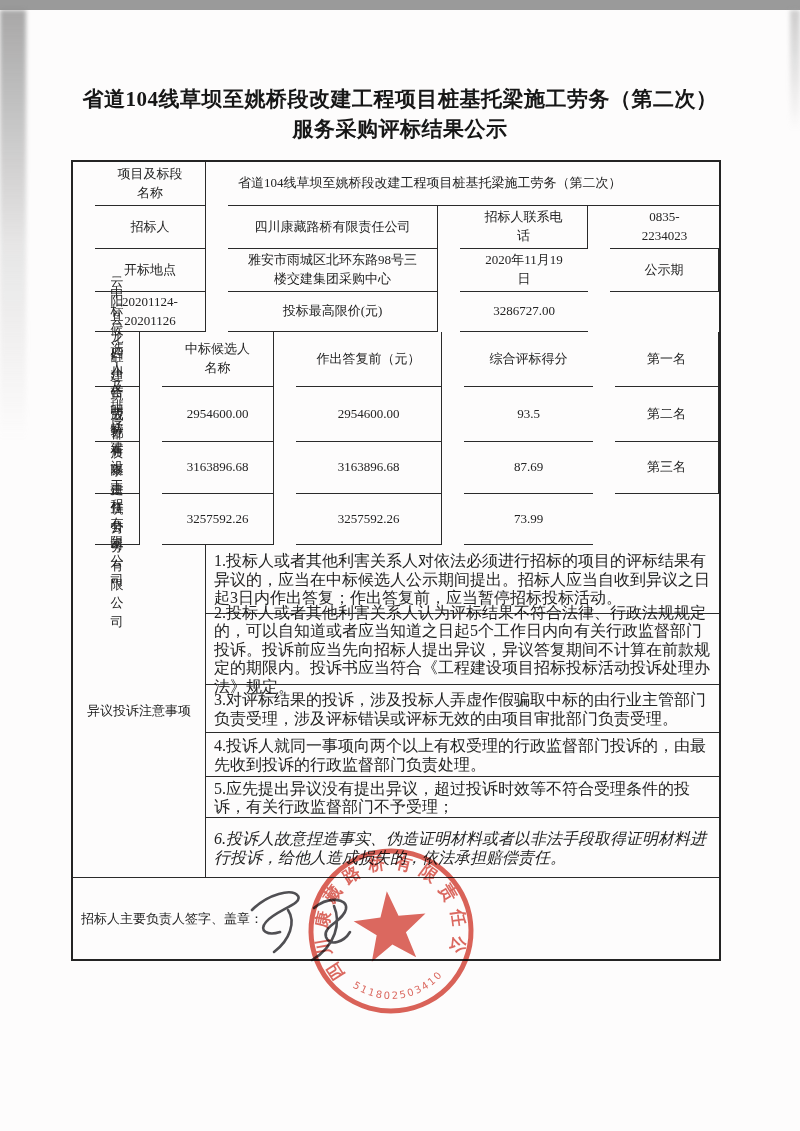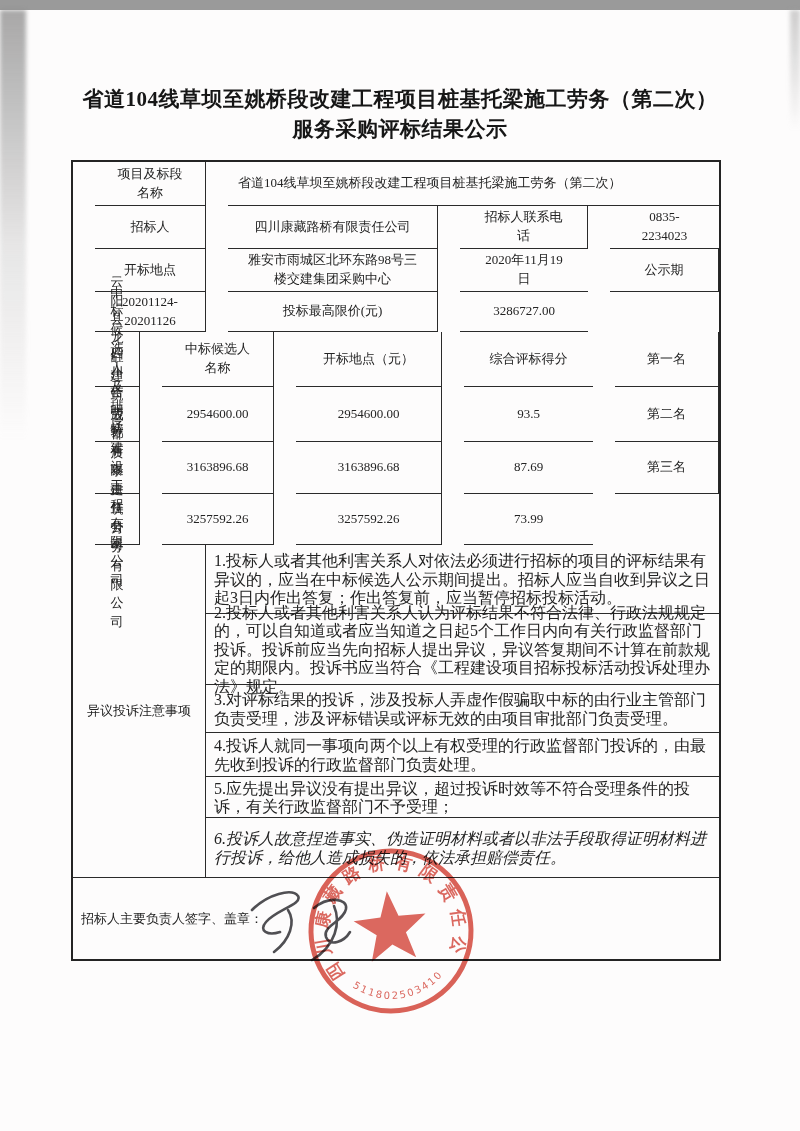--- a/index.html
+++ b/index.html
@@ -93,21 +93,21 @@
 
     <div class="cell">公示期</div>
     <div class="cell">20201124-20201126</div>
     <div class="cell">投标最高限价(元)</div>
     <div class="cell last-col">3286727.00</div>
   </div>
 
   <div class="grid cand-section">
     <div class="cell">中标候选人及排序</div>
     <div class="cell">中标候选人名称</div>
-    <div class="cell">开标地点（元）</div>
+    <div class="cell">作出答复前（元）</div>
     <div class="cell last-col">综合评标得分</div>
 
     <div class="cell">第一名</div>
     <div class="cell">云阳县龙缸建筑劳务有限责任公司</div>
     <div class="cell">2954600.00</div>
     <div class="cell">2954600.00</div>
     <div class="cell last-col">93.5</div>
 
     <div class="cell">第二名</div>
     <div class="cell">四川吉明特建设工程有限公司</div>

